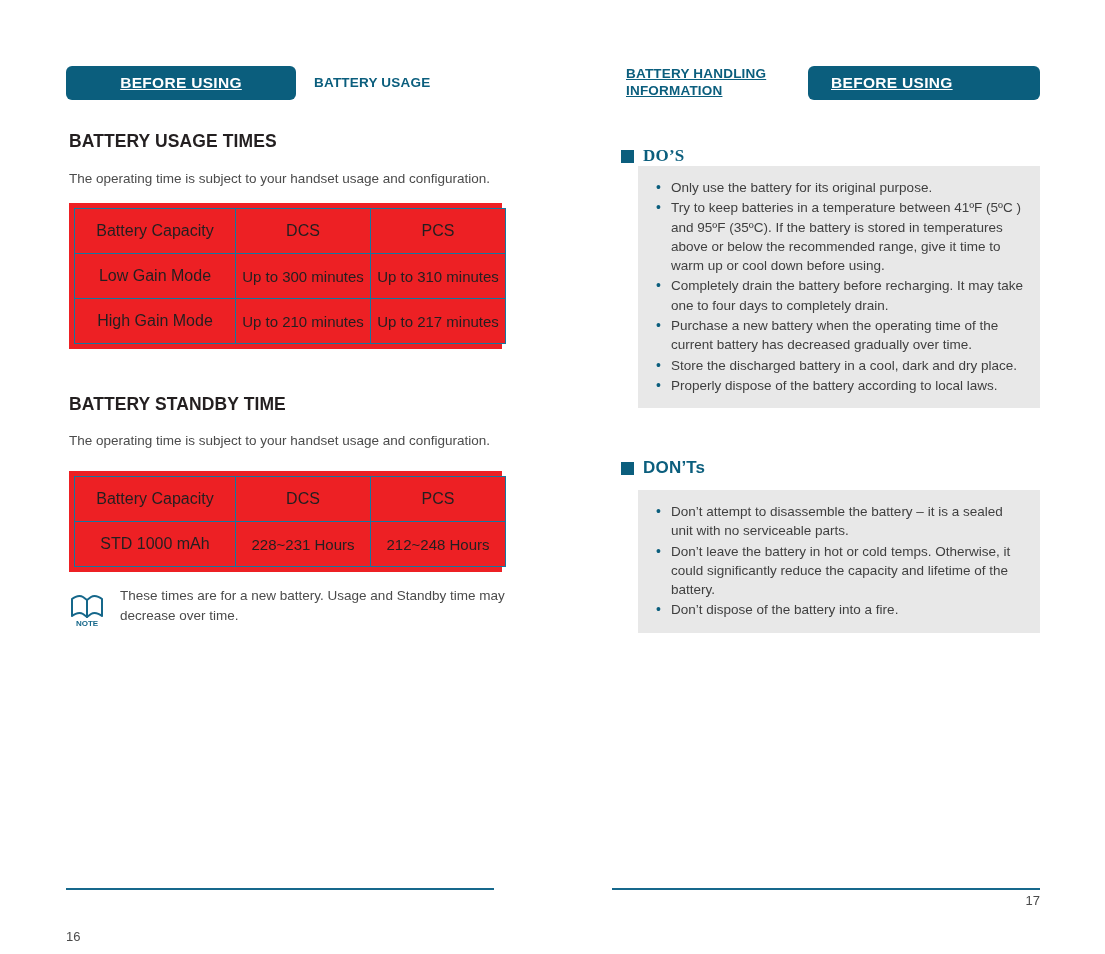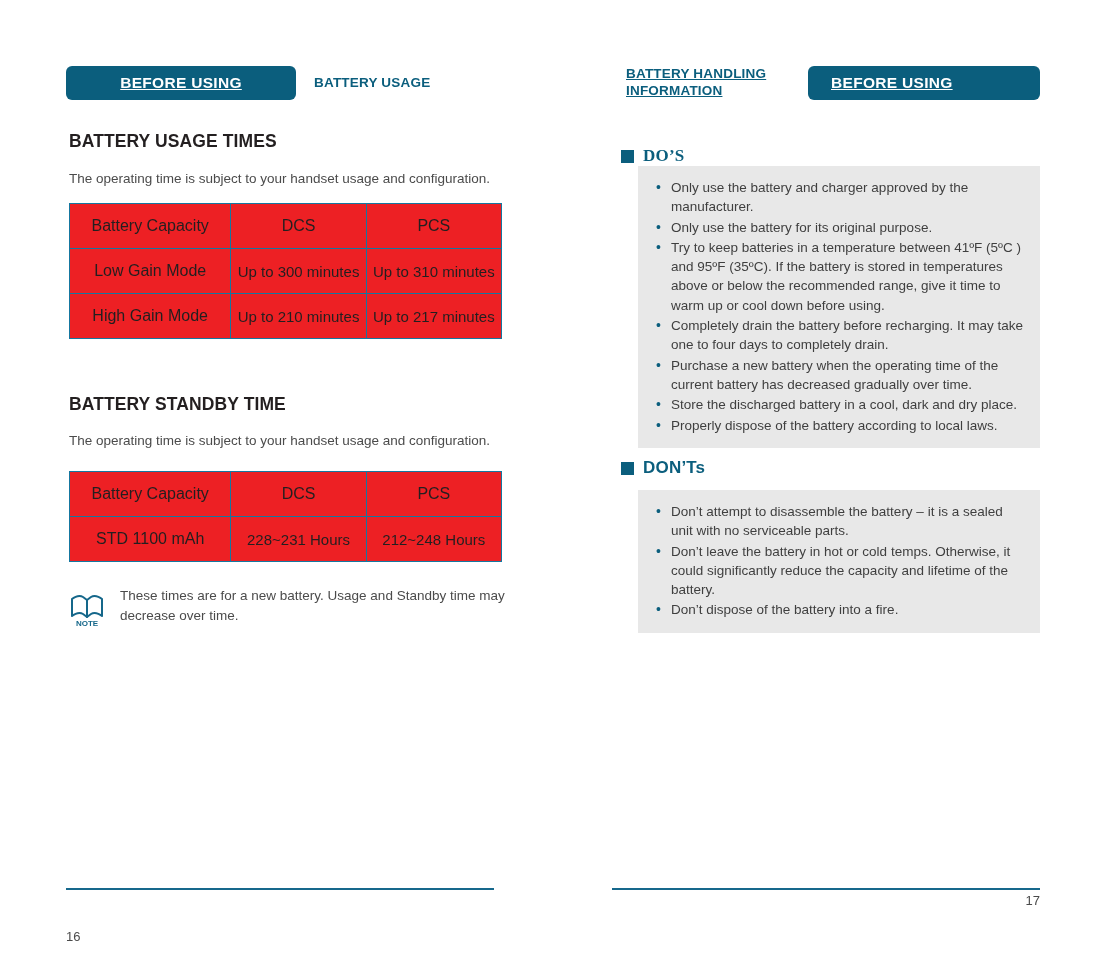--- a/index.html
+++ b/index.html
@@ -80,20 +80,21 @@
     left: 69px;
     font-size: 13.5px;
     color: #4b4b4b;
   }
 
   
   .tbl {
     position: absolute;
     left: 69px;
     background: #ed2024;
+    padding: 5px;
     box-sizing: border-box;
   }
   .tbl table {
     border-collapse: collapse;
     width: 100%;
     table-layout: fixed;
   }
   .tbl td {
     border: 1.6px solid #1577a0;
     color: #231f20;
@@ -236,21 +237,21 @@
 
     <div class="tbl" style="top:471px; width:433px;">
       <table>
         <tbody>
             <tr class="head">
           <td class="c0">Battery Capacity</td>
           <td class="c1">DCS</td>
           <td class="c2">PCS</td>
         </tr>
         <tr class="body">
-          <td class="c0">STD 1100 mAh</td>
+          <td class="c0">STD 1000 mAh</td>
           <td class="c1">228~231 Hours</td>
           <td class="c2">212~248 Hours</td>
         </tr>
       </tbody>
         </table>
     </div>
 
     <div class="note" style="top:586px; width:440px;">
       <div class="note-icon">
         <svg width="40" height="40" viewBox="0 0 40 40">
@@ -276,21 +277,20 @@
       <div class="tab tab-right">BEFORE USING</div>
     </div>
 
     <div class="sec-head" style="top:146px; left:69px;font-family:Liberation Serif, serif;">
       <span class="sec-square"></span>
       <span class="sec-title">DO’S</span>
     </div>
 
     <div class="panel" style="top:166px; left:86px;">
       <ul>
-        <li>Only use the battery and charger approved by the manufacturer.</li>
         <li>Only use the battery for its original purpose.</li>
         <li>Try to keep batteries in a temperature between 41ºF (5ºC ) and 95ºF (35ºC). If the battery is stored in temperatures above or below the recommended range, give it time to warm up or cool down before using.</li>
         <li>Completely drain the battery before recharging. It may take one to four days to completely drain.</li>
         <li>Purchase a new battery when the operating time of the current battery has decreased gradually over time.</li>
         <li>Store the discharged battery in a cool, dark and dry place.</li>
         <li>Properly dispose of the battery according to local laws.</li>
       </ul>
     </div>
 
     <div class="sec-head" style="top:458px; left:69px;">

